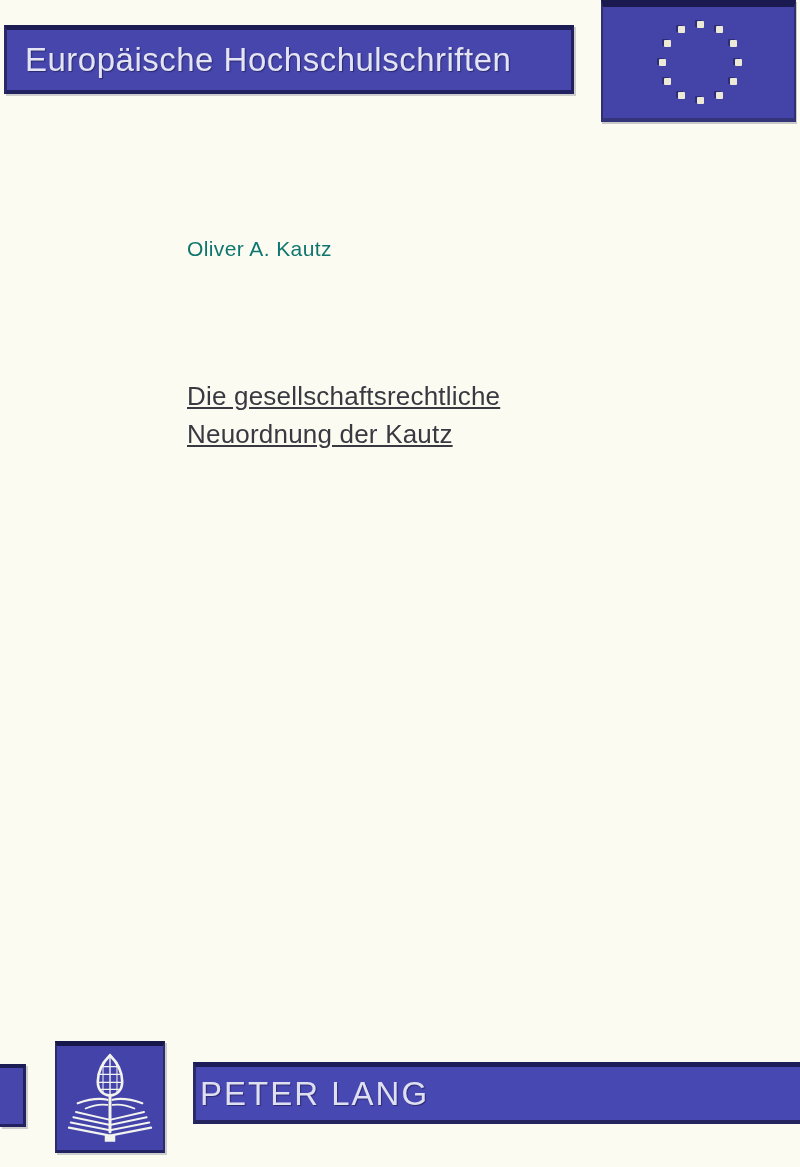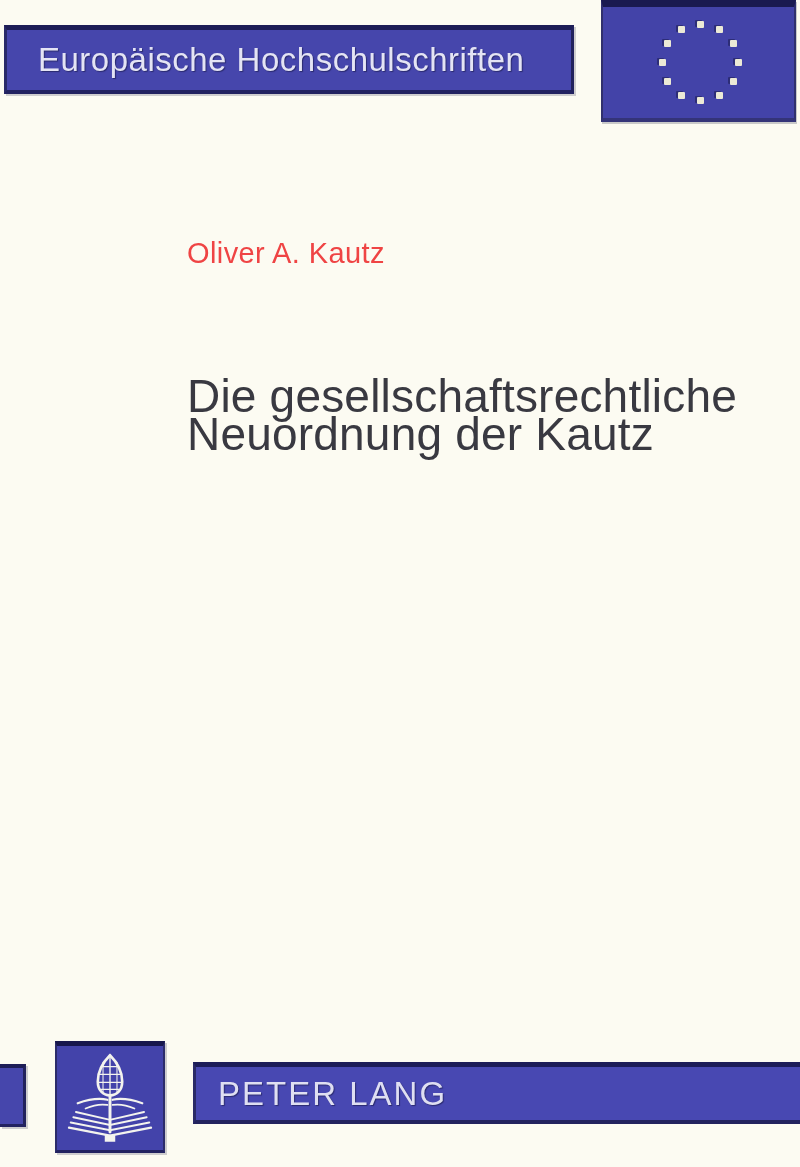--- a/index.html
+++ b/index.html
@@ -30,21 +30,21 @@
     border-top: 5px solid #1d1d56;
     border-bottom: 4px solid #222260;
     border-left: 3px solid #2a2a68;
     border-right: 3px solid #22225c;
     box-sizing: border-box;
     display: flex;
     align-items: center;
     box-shadow: 2px 2px 0 rgba(120,120,140,0.35);
   }
   .series-banner .label {
-    padding-left: 31px;
+    padding-left: 18px;
     font-size: 33px;
     letter-spacing: 0.5px;
     color: #e4e4f4;
     white-space: nowrap;
     text-shadow: 1px 1px 1px rgba(20,20,60,0.55);
   }
 
   
   .eu-flag {
     position: absolute;
@@ -68,34 +68,35 @@
     background: #ecead6;
     border-radius: 1px;
     box-shadow: -2px -1px 0 rgba(20,20,60,0.45);
   }
 
   
   .author {
     position: absolute;
     left: 187px;
     top: 237px;
-    font-size: 29px;
-    color: #ef4444;
+    font-size: 21px;
+    color: #0f766e;
     letter-spacing: 0.4px;
   }
 
   
   .title {
     position: absolute;
     left: 187px;
     top: 377px;
-    font-size: 46px;
+    font-size: 26px;
     line-height: 38px;
     color: #393941;
     letter-spacing: 0.2px;
+    text-decoration: underline;
   }
 
   
   .left-strip {
     position: absolute;
     left: 0;
     top: 1064px;
     width: 26px;
     height: 63px;
     background: #4646ac;
@@ -130,21 +131,21 @@
     height: 62px;
     background: #4848b2;
     border-top: 5px solid #1c1c58;
     border-bottom: 4px solid #23235e;
     border-left: 3px solid #2a2a68;
     box-sizing: border-box;
     display: flex;
     align-items: center;
   }
   .publisher-bar .label {
-    padding-left: 22px;
+    padding-left: 4px;
     font-size: 33px;
     letter-spacing: 2px;
     color: #dfdff2;
     white-space: nowrap;
     text-shadow: 1px 1px 1px rgba(20,20,60,0.55);
   }
 </style>
 </head>
 <body>
 

